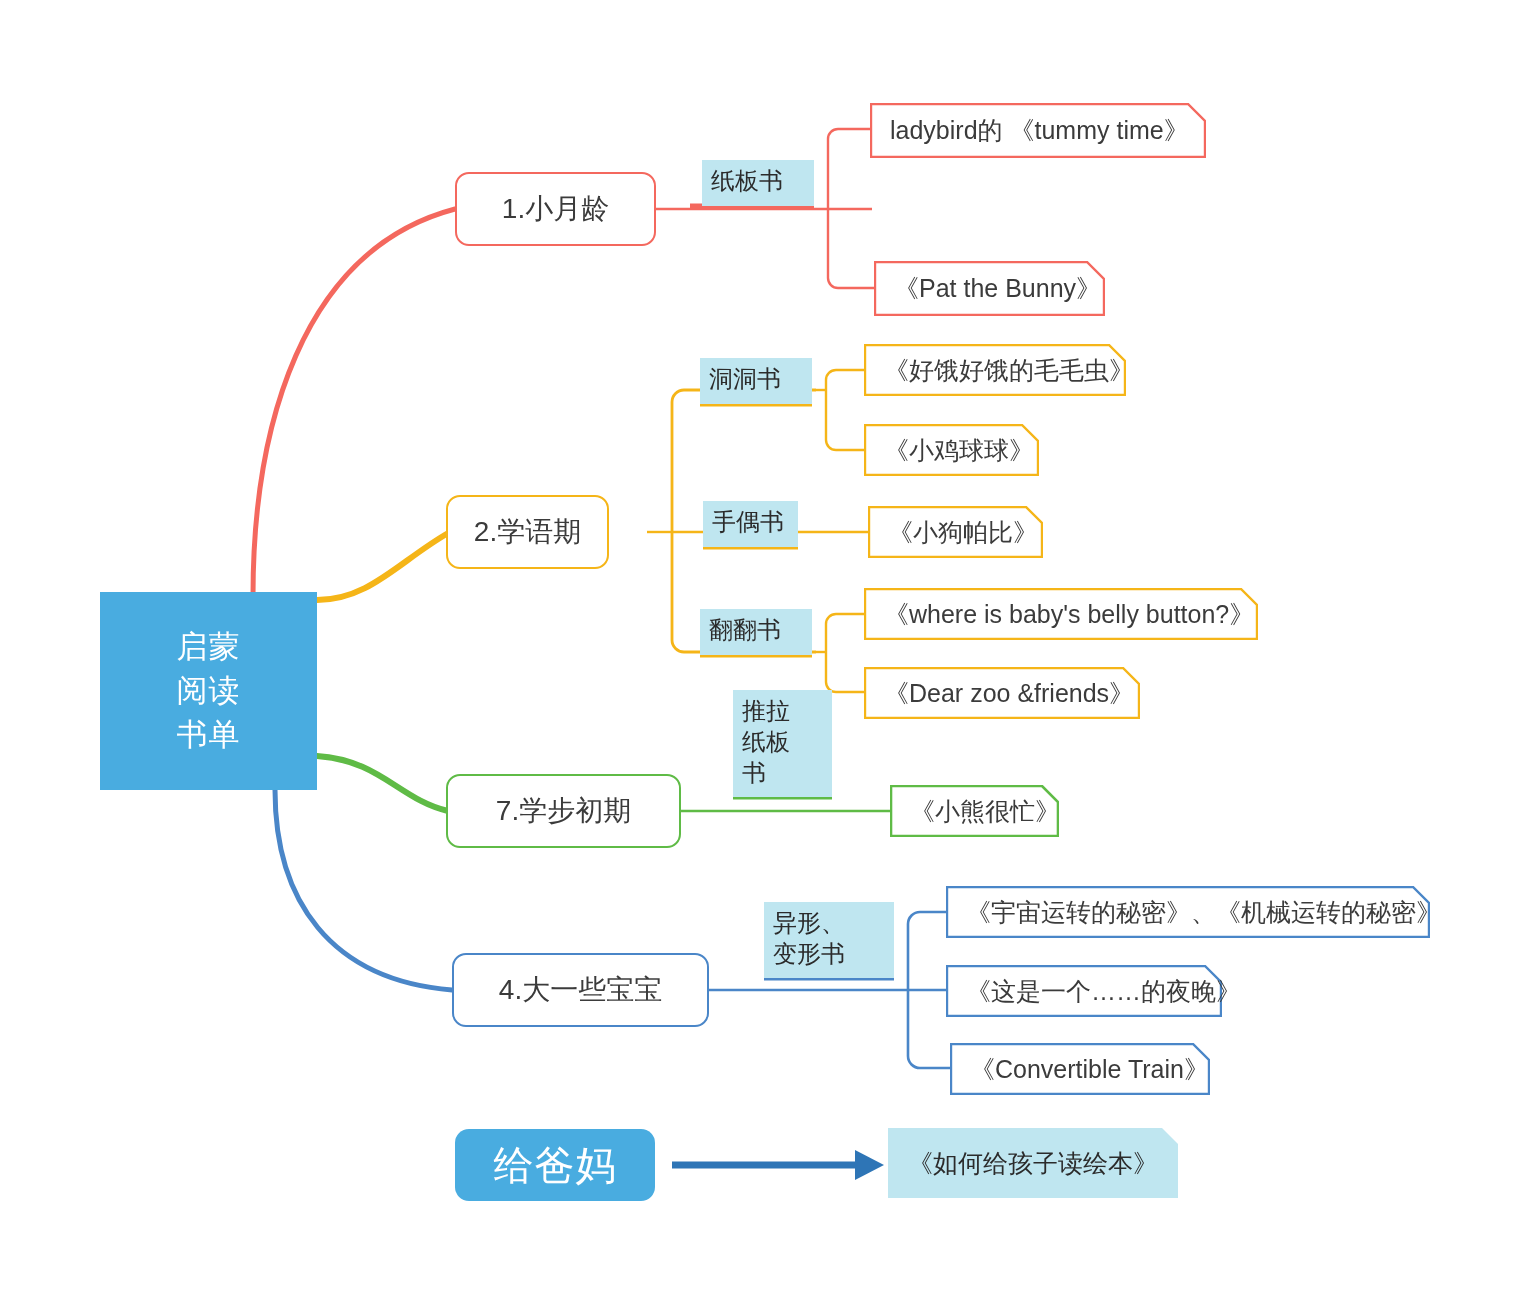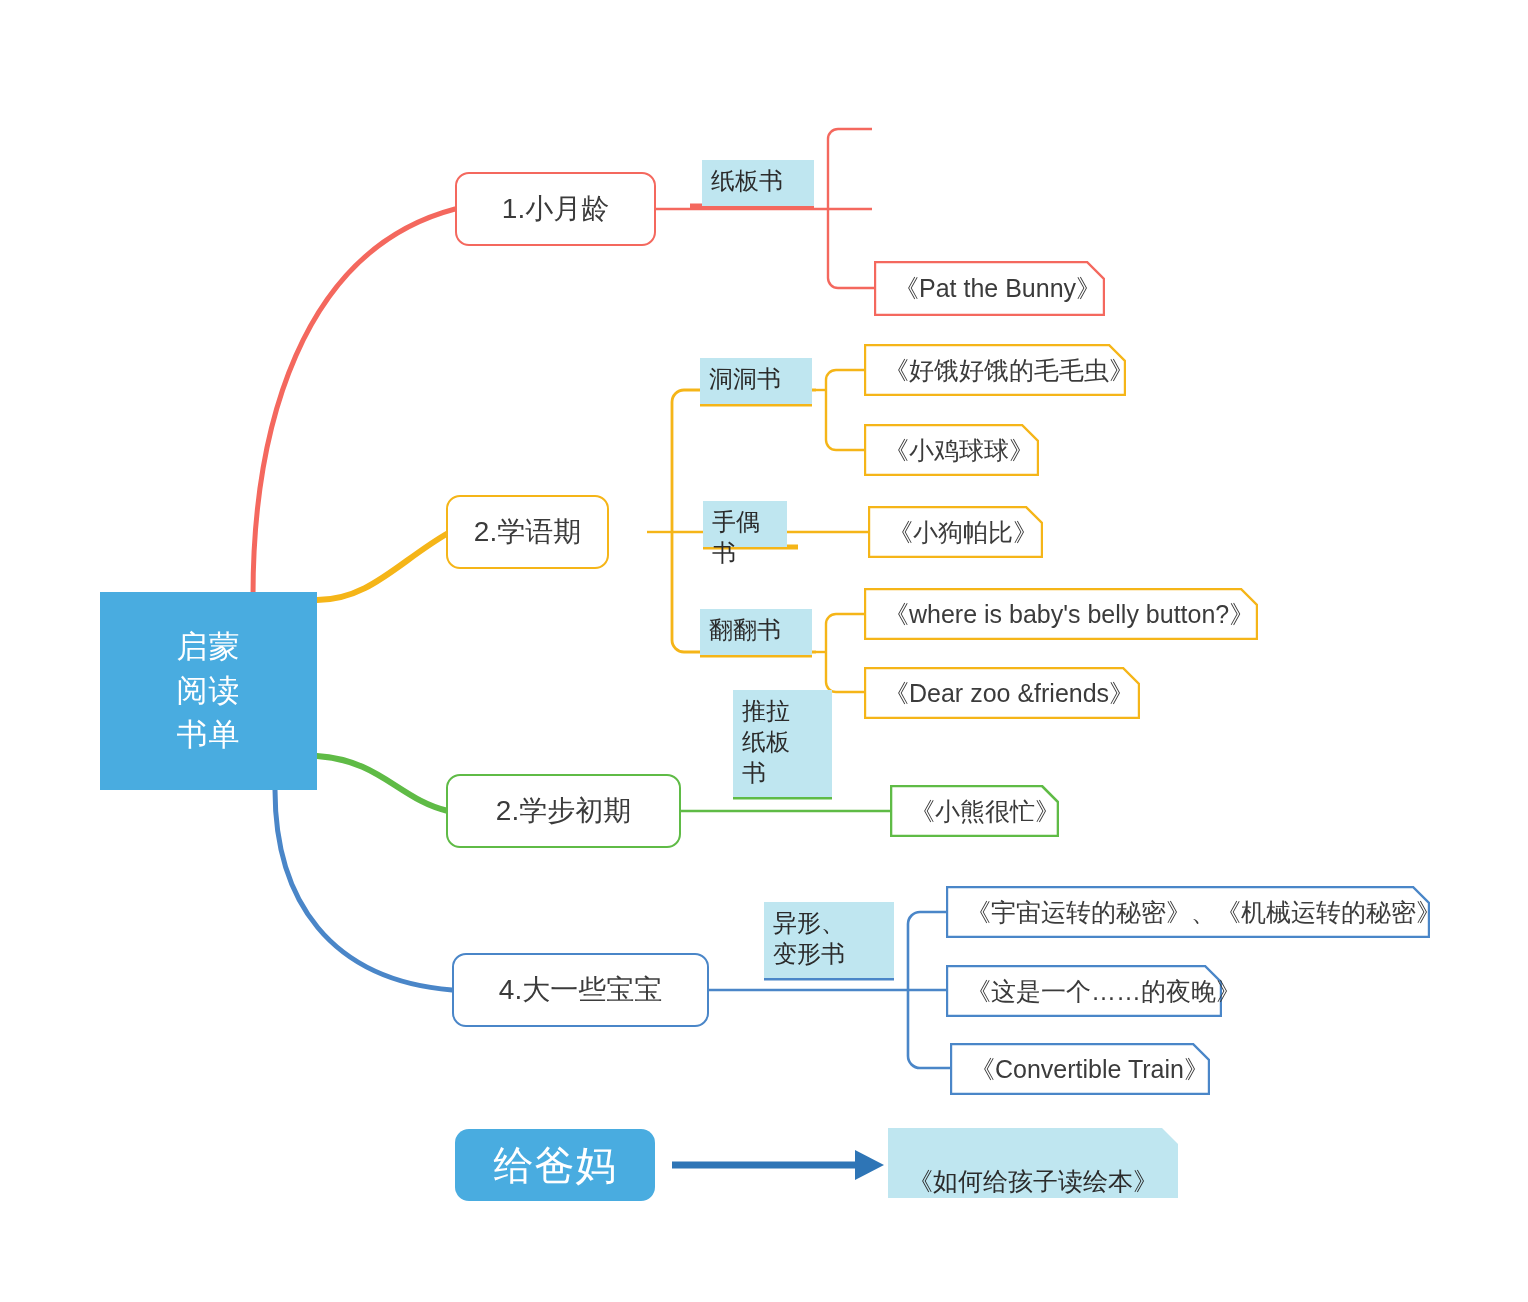--- a/index.html
+++ b/index.html
@@ -42,21 +42,21 @@
   .leaf .lftx{position:relative;z-index:1;}
 
   
   .pill{
     left:455px;top:1129px;width:200px;height:72px;background:#49ACE0;
     border-radius:14px;color:#ffffff;font-size:40px;
     justify-content:center;letter-spacing:1px;
   }
   .solidleaf{
     position:absolute;left:888px;top:1128px;width:290px;height:70px;
-    color:#2b2b2b;font-size:25px;display:flex;align-items:flex-end;
+    color:#2b2b2b;font-size:25px;display:flex;align-items:center;
     justify-content:center;
   }
   .solidleaf .sbg{position:absolute;inset:0;background:#BFE6F0;z-index:0;
      clip-path:polygon(0 0, calc(100% - 16px) 0, 100% 16px, 100% 100%, 0 100%);}
   .solidleaf .stx{position:relative;z-index:1;}
 </style>
 </head>
 <body>
 
 <div id="stage">
@@ -117,54 +117,60 @@
 
   <div class="node cat" id="cat0" style="left:455px;top:172px;width:201px;height:74px;border-color:#F4685E;">
     <span>1.小月龄</span>
   </div>
 
   <div class="node cat" id="cat1" style="left:446px;top:495px;width:163px;height:74px;border-color:#F5B518;">
     <span>2.学语期</span>
   </div>
 
   <div class="node cat" id="cat2" style="left:446px;top:774px;width:235px;height:74px;border-color:#5FBB46;">
-    <span>2.学步初期</span>
+    <span>7.学步初期</span>
   </div>
 
   <div class="node cat" id="cat3" style="left:452px;top:953px;width:257px;height:74px;border-color:#4A86C8;">
     <span>4.大一些宝宝</span>
   </div>
 
   <div class="tag" style="left:702px;top:160px;width:112px;height:46px;">
     <span>纸板书</span>
   </div>
 
   <div class="tag" style="left:700px;top:358px;width:112px;height:46px;">
     <span>洞洞书</span>
   </div>
 
-  <div class="tag" style="left:703px;top:501px;width:84px;height:46px;">
+  <div class="tag" style="left:703px;top:501px;width:95px;height:46px;">
     <span>手偶书</span>
   </div>
 
   <div class="tag" style="left:700px;top:609px;width:112px;height:46px;">
     <span>翻翻书</span>
   </div>
 
   <div class="tag" style="left:764px;top:902px;width:130px;height:76px;">
     <span>异形、
 变形书</span>
   </div>
 
   <div class="tag" style="left:733px;top:690px;width:99px;height:107px;">
     <span>推拉
 纸板
 书</span>
   </div>
 
+  <div class="leaf" style="left:870px;top:103px;width:336px;height:55px;">
+    <svg class="lfbg" viewBox="0 0 336 55" preserveAspectRatio="none">
+      <path d="M1,1 H318 L335,18 V54 H1 Z" fill="#ffffff" stroke="#F4685E" stroke-width="2.4" vector-effect="non-scaling-stroke"></path>
+    </svg>
+    <span class="lftx">ladybird的 《tummy time》</span>
+  </div>
 
 
   <div class="leaf" style="left:874px;top:261px;width:231px;height:55px;">
     <svg class="lfbg" viewBox="0 0 231 55" preserveAspectRatio="none">
       <path d="M1,1 H213 L230,18 V54 H1 Z" fill="#ffffff" stroke="#F4685E" stroke-width="2.4" vector-effect="non-scaling-stroke"></path>
     </svg>
     <span class="lftx">《Pat the Bunny》</span>
   </div>
 
   <div class="leaf" style="left:864px;top:344px;width:262px;height:52px;">

